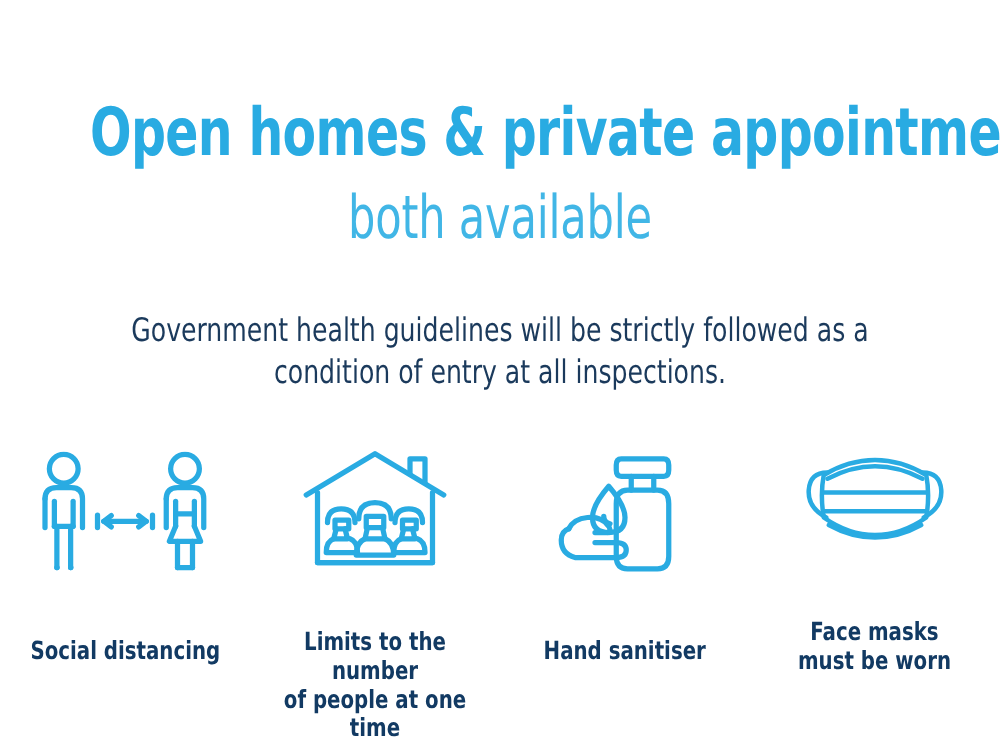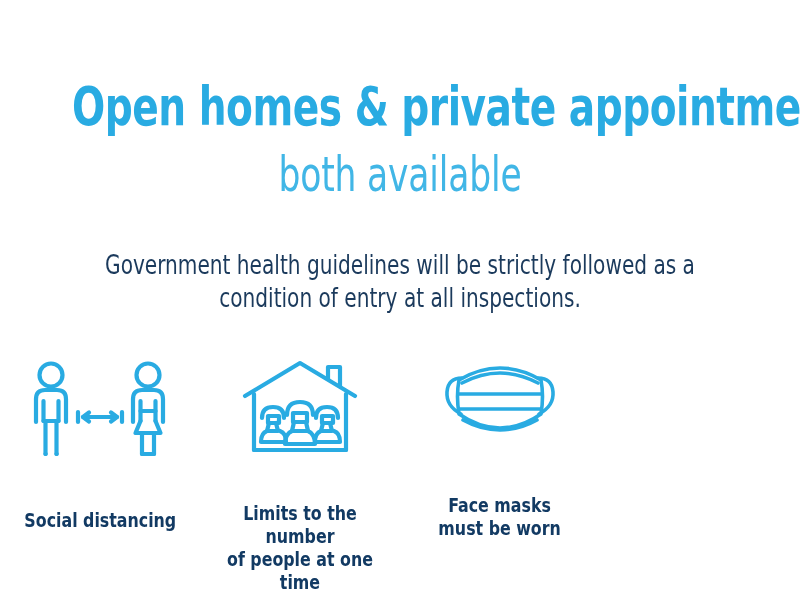--- a/index.html
+++ b/index.html
@@ -192,20 +192,40 @@
           <path d="M47 57 q0 -13 13 -13 q13 0 13 13"></path>
           <path d="M53 55 h14 v9 h-14 z"></path>
           <path d="M54 64 l-2 9 h16 l-2 -9"></path>
           <path d="M52 73 q-7 3 -7 13 h30 q0 -10 -7 -13"></path>
         </svg>
       </div>
       <div class="icon-label label-2">Limits to the number
 of people at one time</div>
     </div>
 
+    <div class="icon-cell cell-3">
+      <div class="icon-art">
+        <svg width="110" height="100" viewBox="0 0 110 100" fill="none" stroke="#29ABE2" stroke-width="4.2" stroke-linecap="round" stroke-linejoin="round">
+
+          <path d="M52 6 h34 q4 0 4 5 v4 q0 5 -4 5 h-34 q-4 0 -4 -5 v-4 q0 -5 4 -5 z"></path>
+
+          <path d="M60 20 v11"></path>
+          <path d="M78 20 v11"></path>
+
+          <path d="M57 31 h24 q9 0 9 11 v42 q0 10 -9 10 h-24 q-9 0 -9 -10 v-42 q0 -11 9 -11 z"></path>
+
+          <path d="M42 28 q13 15 13 25 q0 12 -13 12 q-13 0 -13 -12 q0 -10 13 -25 z"></path>
+          <path d="M38 52 q0 5 5 6"></path>
+
+          <path d="M10 62 q-6 2 -6 9 q0 11 11 14 h33 q8 0 8 -6 q0 -6 -8 -6 h-17"></path>
+          <path d="M10 62 q4 -8 15 -9 q11 -1 16 6 q4 4 0 6 h-10"></path>
+        </svg>
+      </div>
+      <div class="icon-label label-3">Hand sanitiser</div>
+    </div>
 
     <div class="icon-cell cell-4">
       <div class="icon-art">
         <svg width="120" height="90" viewBox="0 0 120 90" fill="none" stroke="#29ABE2" stroke-width="3.6" stroke-linecap="round" stroke-linejoin="round">
 
           <path d="M22 20 q-14 0 -15 14 q-1 14 14 22"></path>
 
           <path d="M98 20 q14 0 15 14 q1 14 -14 22"></path>
 
           <path d="M19 22 q20 -12 41 -12 q21 0 41 12 q3 16 0 34 q-20 14 -41 14 q-21 0 -41 -14 q-3 -18 0 -34 z"></path>

